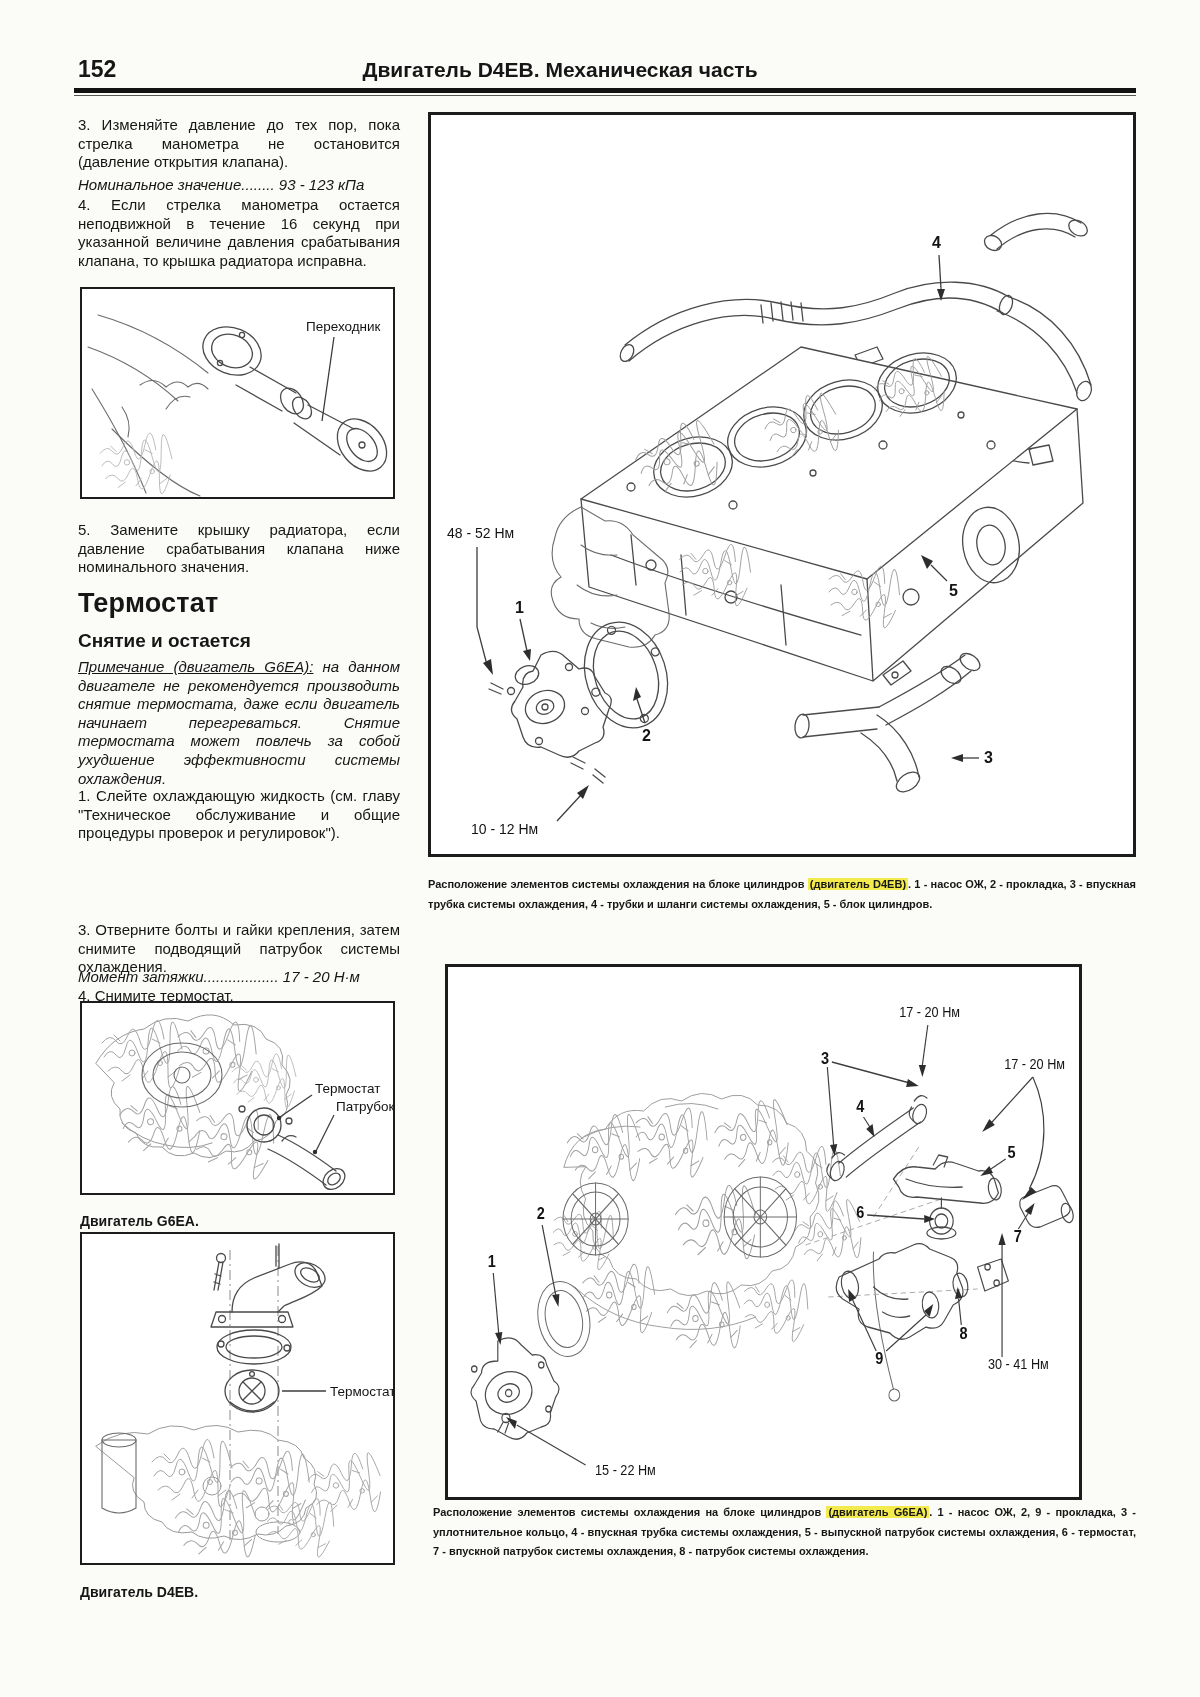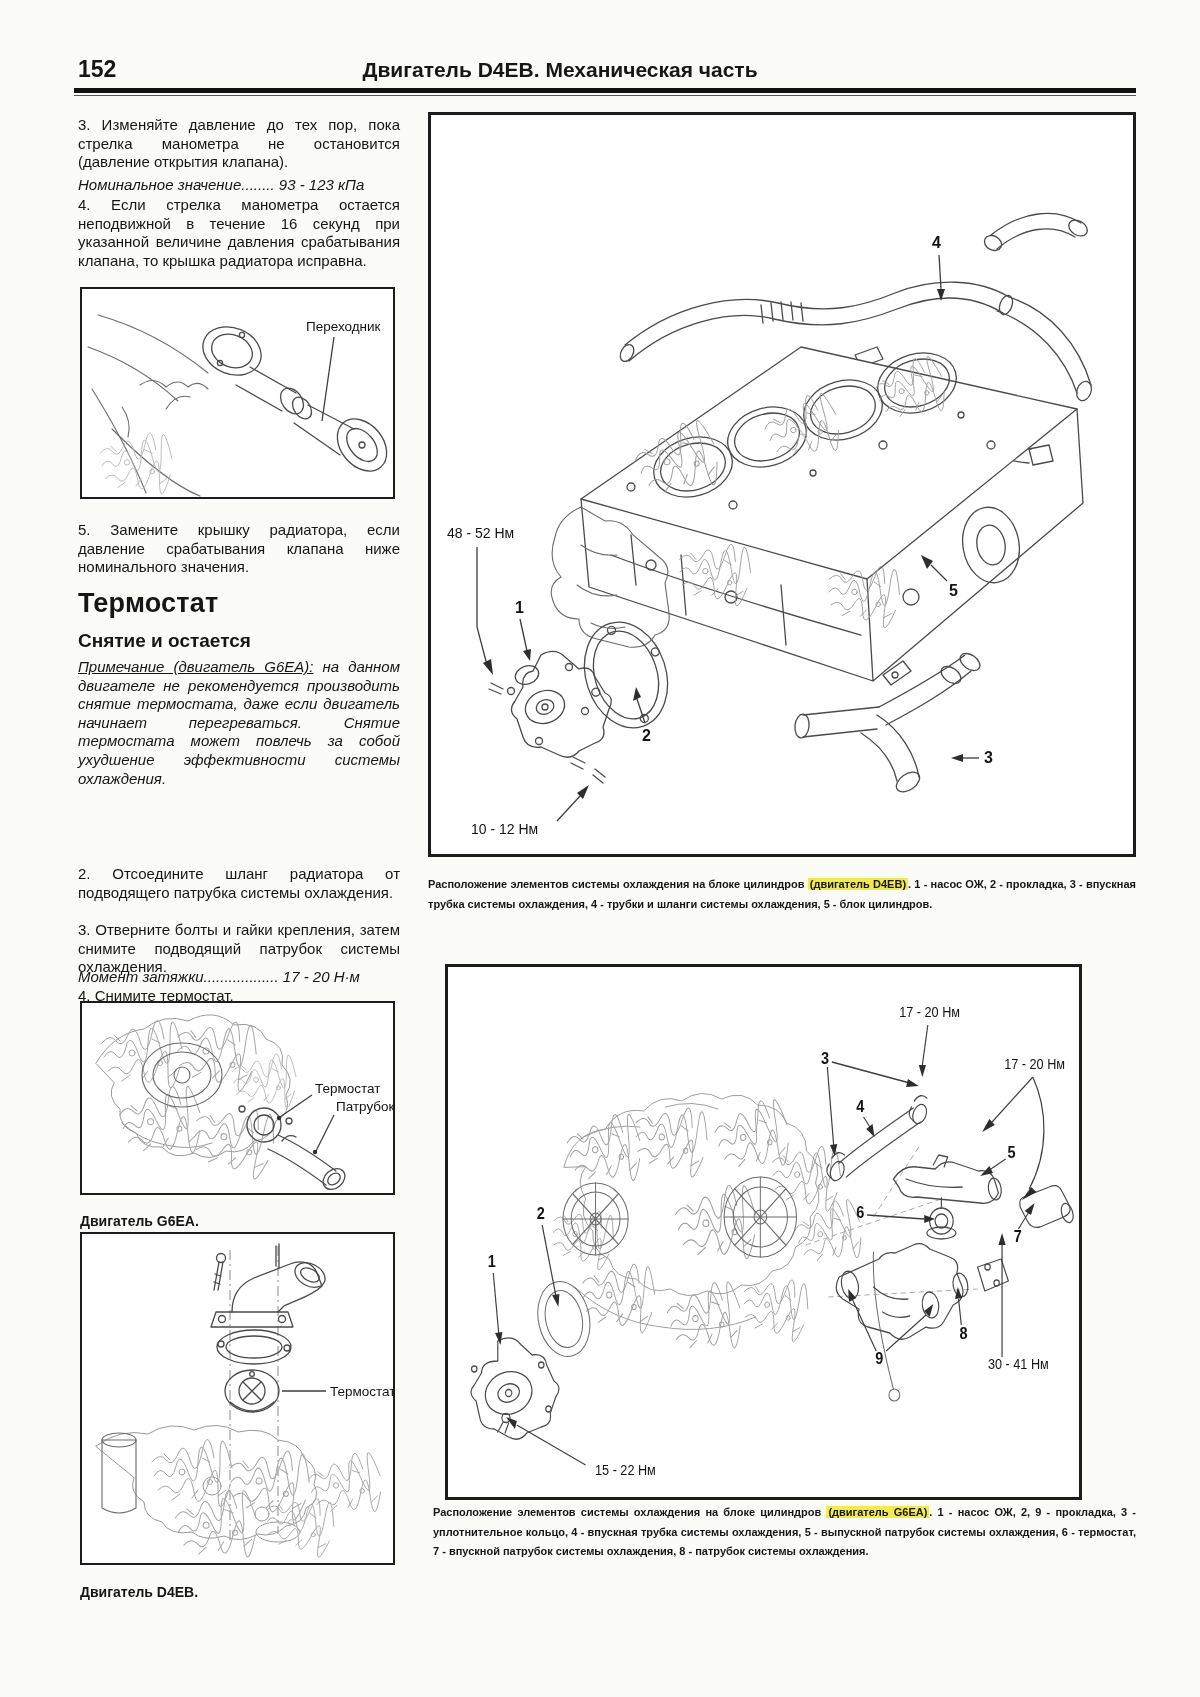--- a/index.html
+++ b/index.html
@@ -98,21 +98,21 @@
       <path class="ld" d="M252,48 L240,132"></path>
     </svg>
   </figure>
 
   <p class="tb" style="top:506px">5. Замените крышку радиатора, если давление срабатывания клапана ниже номинального значения.</p>
   <h2 class="h2" style="top:566px">Термостат</h2>
   <h3 class="h3" style="top:611px">Снятие и остается</h3>
 
   <p class="tb it" style="top:643px"><span class="u">Примечание (двигатель G6EA):</span><span> на данном двигателе не рекомендуется производить снятие термостата, даже если двигатель начинает перегреваться. Снятие термостата может повлечь за собой ухудшение эффективности системы охлаждения.</span></p>
 
-  <p class="tb" style="top:850px">2. Отсоедините шланг радиатора от подводящего патрубка системы охлаждения.</p>
+  <p class="tb" style="top:772px">1. Слейте охлаждающую жидкость (см. главу "Техническое обслуживание и общие процедуры проверок и регулировок").</p>
   <p class="tb" style="top:906px">3. Отверните болты и гайки крепления, затем снимите подводящий патрубок системы охлаждения.</p>
   <p class="tb it" style="top:953px">Момент затяжки.................. 17 - 20 Н·м</p>
   <p class="tb" style="top:972px">4. Снимите термостат.</p>
 
   <figure class="frame" style="left:80px;top:1001px;width:315px;height:194px;margin:0">
     <svg viewBox="0 0 311 190" preserveAspectRatio="none">
       <g class="faint">
         <path d="M14,60 q18,-30 48,-34 q20,-16 44,-8 q26,-14 46,4 q24,-4 32,14 q20,6 16,26 q14,14 4,30 q6,18 -10,26 q-4,18 -22,20 q-10,14 -28,10 q-16,12 -32,2 q-20,8 -32,-6 q-20,2 -26,-14 q-18,-6 -16,-24 q-14,-12 -6,-26 z"></path>
         <path d="M40,120 q20,18 44,22 q24,6 46,-2"></path>
       </g>

